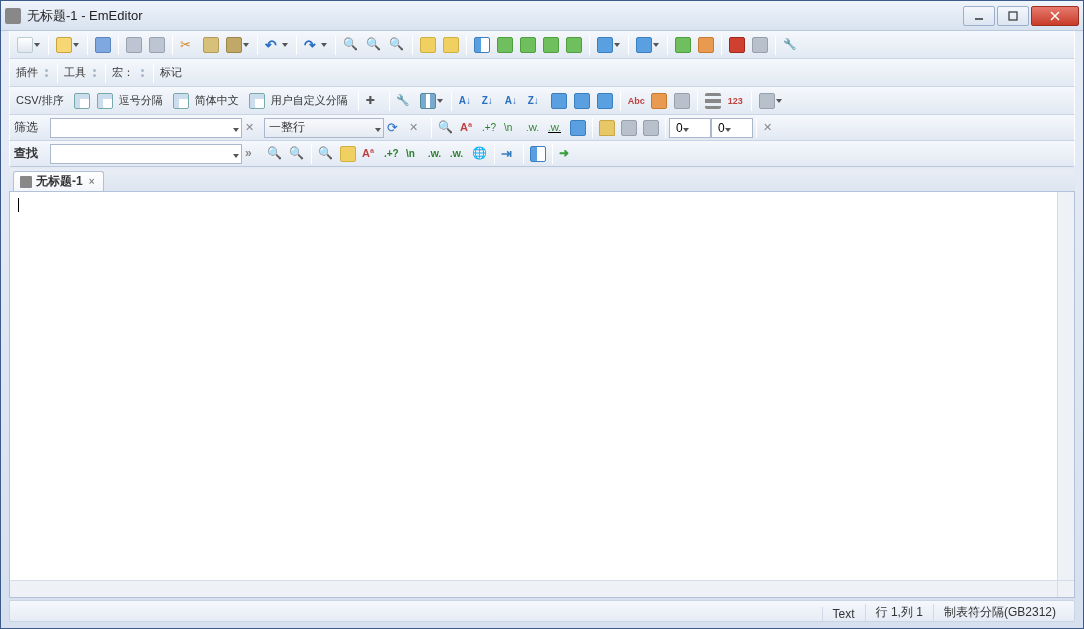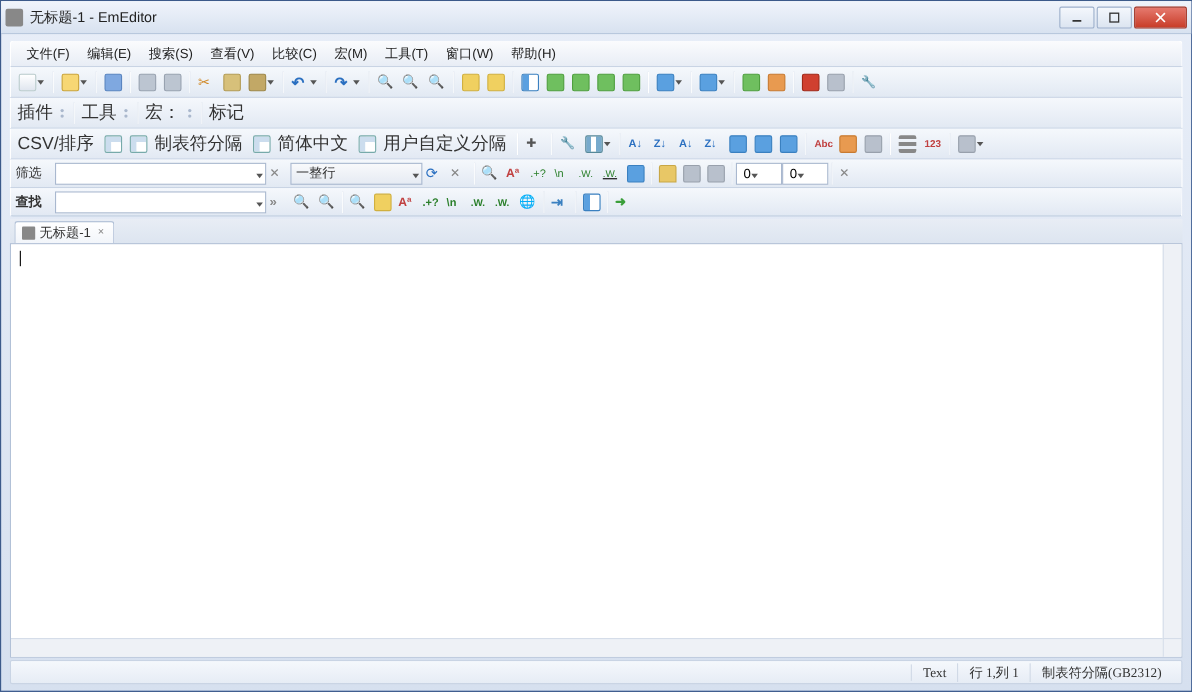--- a/index.html
+++ b/index.html
@@ -60,21 +60,21 @@
 }
 .tb-btn {
   min-width: 20px; height: 22px;
   display: inline-flex; align-items: center; justify-content: center;
   padding: 0 2px;
   border: 1px solid transparent;
   border-radius: 2px;
   cursor: default;
 }
 .tb-sep { width: 1px; height: 20px; background: #c0cde0; margin: 0 3px; border-right:1px solid #fff; }
-.tb-label { padding: 0 6px 0 2px; color: #333; font-size: 16px; }
+.tb-label { padding: 0 6px 0 2px; color: #333; font-size: 11px; }
 .tb-drop { width: 8px; display:inline-flex; justify-content:center; }
 .tb-handle { width: 6px; height: 20px; margin-right:2px; display:flex; flex-direction:column; justify-content:center; gap:2px; }
 .tb-handle span { width:3px; height:3px; background:#aab8cd; border-radius:50%; }
 .combo {
   height: 20px; border: 1px solid #a9b8cf; background: #fff;
   display: inline-flex; align-items: center; padding: 0 2px 0 4px;
   font-size: 12px; color:#333;
 }
 .combo .combo-arrow { margin-left: auto; padding-left:4px; }
 .spin { border:1px solid #a9b8cf; background:#fff; height:20px; display:inline-flex; align-items:center; padding:0 2px 0 6px; min-width:42px; }
@@ -89,20 +89,21 @@
 }
 .filter-row .fr-label { width: 36px; color:#333; }
 .filter-row .fr-input { flex: 0 0 192px; }
 .fr-input .combo { width:100%; }
 .tab-strip {
   height: 22px;
   background: linear-gradient(to bottom,#e8edf5,#dde5f0);
   margin: 2px 8px 0 8px;
   display: flex; align-items: flex-end;
   padding: 0 4px;
+  font-weight: bold;
 }
 .doc-tab {
   height: 20px;
   background: linear-gradient(to bottom,#fff,#f2f5fa);
   border: 1px solid #b2c1d7;
   border-bottom: none;
   border-radius: 3px 3px 0 0;
   display: flex; align-items: center;
   padding: 0 6px;
   gap: 4px;
@@ -122,25 +123,24 @@
 .editor-area .scroll-v { position:absolute; right:0; top:0; bottom:17px; width:17px; background:#eef1f6; border-left:1px solid #d5dde9; }
 .editor-area .scroll-h { position:absolute; left:0; right:17px; bottom:0; height:17px; background:#eef1f6; border-top:1px solid #d5dde9; }
 .editor-area .scroll-c { position:absolute; right:0; bottom:0; width:17px; height:17px; background:#eef1f6; border-left:1px solid #d5dde9; border-top:1px solid #d5dde9; }
 @keyframes blink { 50% { opacity: 0; } }
 .statusbar {
   height: 22px;
   margin: 2px 8px 6px 8px;
   background: linear-gradient(to bottom,#f5f8fc,#e6ecf5);
   border: 1px solid #c9d4e4;
   border-radius: 2px;
-  display: flex; align-items: center;
+  display: flex; align-items: flex-end;
   font-size: 12px;
   color: #333;
   padding: 0 8px;
-  font-family: Liberation Serif, serif;
 }
 .statusbar .sp { flex:1; }
 .statusbar .cell { padding: 0 10px; border-left:1px solid #d0d9e6; }
 
 .ic { width:16px; height:16px; border-radius:2px; display:inline-block; }
 .ic-new{background:linear-gradient(#fff,#e0e6ef);border:1px solid #bcc;}
 .ic-open{background:#f7d774;border:1px solid #caa43a;}
 .ic-save{background:#7fa8e0;border:1px solid #5a85c0;}
 .ic-print{background:#bcc5d1;border:1px solid #98a2b0;}
 .ic-cut{background:transparent;} .ic-cut::before{content:"✂";font-size:13px;color:#d08a2a;}
@@ -199,31 +199,20 @@
         </div>
       <div class="win-btn close">
           <svg viewBox="0 0 10 10">
             <line x1="1" y1="1" x2="9" y2="9" stroke="#fff" stroke-width="1.5"></line>
             <line x1="9" y1="1" x2="1" y2="9" stroke="#fff" stroke-width="1.5"></line>
           </svg>
         </div>
     </div>
   </div>
 
-  <div class="menubar">
-    <span class="menu-item">文件(F)</span>
-    <span class="menu-item">编辑(E)</span>
-    <span class="menu-item">搜索(S)</span>
-    <span class="menu-item">查看(V)</span>
-    <span class="menu-item">比较(C)</span>
-    <span class="menu-item">宏(M)</span>
-    <span class="menu-item">工具(T)</span>
-    <span class="menu-item">窗口(W)</span>
-    <span class="menu-item">帮助(H)</span>
-  </div>
 
   <div class="toolbar">
     <div class="tb-btn">
         <span class="ic ic-new"></span>
         <span class="tb-drop">
           <span class="tri"></span>
         </span>
       </div>
     <div class="tb-sep"></div>
     <div class="tb-btn">
@@ -360,21 +349,21 @@
   </div>
 
   <div class="toolbar">
     <span class="tb-label">CSV/排序</span>
     <div class="tb-btn">
         <span class="ic ic-table"></span>
       </div>
     <div class="tb-btn">
         <span class="ic ic-table"></span>
       </div>
-    <span class="tb-label">制表符分隔</span>
+    <span class="tb-label">逗号分隔</span>
     <div class="tb-btn">
         <span class="ic ic-table"></span>
       </div>
     <span class="tb-label">简体中文</span>
     <div class="tb-btn">
         <span class="ic ic-table"></span>
       </div>
     <span class="tb-label">用户自定义分隔</span>
     <div class="tb-sep"></div>
     <div class="tb-btn">

